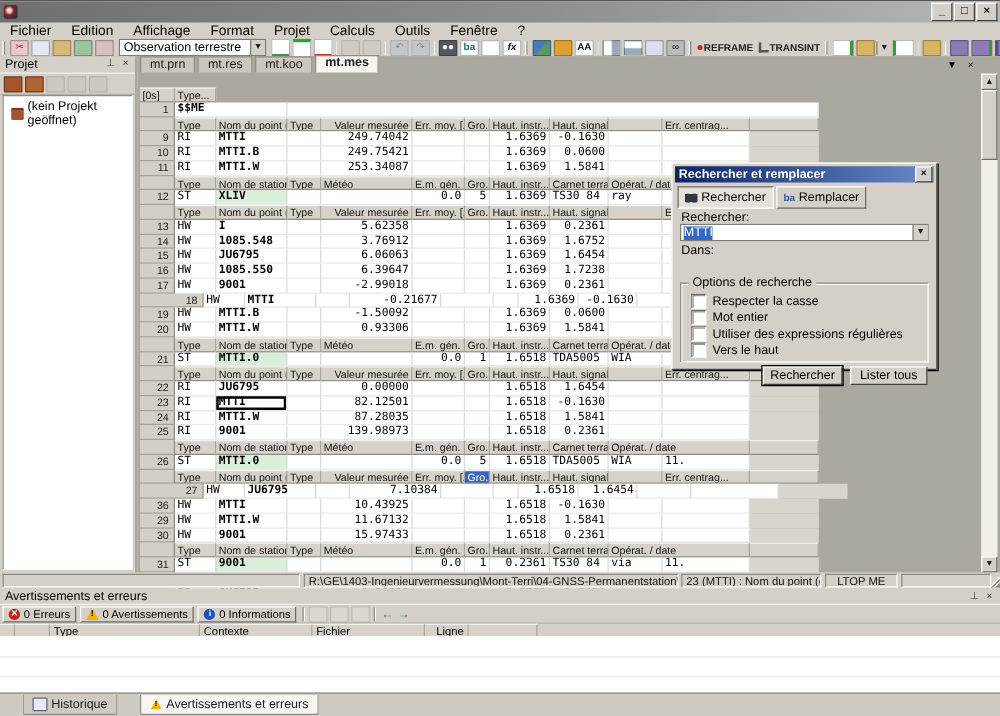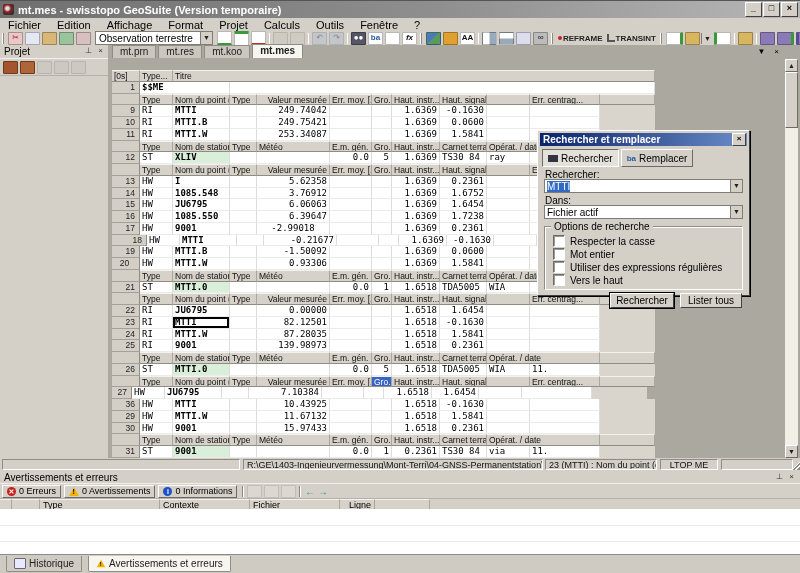--- a/index.html
+++ b/index.html
@@ -76,21 +76,21 @@
   .wcombo .txt{flex:1;padding-left:3px;overflow:hidden;white-space:nowrap}
   .wico{width:13px;height:11px;margin:0 1px;border:1px solid rgba(0,0,0,.25);border-radius:1px;background:#e6e3dc;font-size:8px;line-height:10px;text-align:center}
   .arrowico{color:#2e8a8a;font-size:10px;line-height:11px;width:13px;text-align:center;font-weight:bold}
   .whead{height:12px;display:flex}
   .wh{box-sizing:border-box;background:#d6d2c9;border-right:1px solid #aaa69c;border-bottom:1px solid #8f8c84;border-top:1px solid #f4f2ec;font-size:9px;line-height:11px;padding:0 3px;overflow:hidden;flex:none}
   .wh.r{text-align:right}
   .wbody{position:absolute;left:0;top:38px;width:800px;height:45px;background:#fff;border-top:1px solid #fff}
   .wrow{height:15px;border-bottom:1px solid #ececec;display:flex}
   
   .bottom{position:absolute;left:0;top:553px;width:800px;height:20px;background:#cfcbc2;border-top:1px solid #8f8c84;display:flex;align-items:flex-start;padding-top:1px}
-  .btab{height:15px;display:flex;align-items:center;gap:3px;font-size:10px;padding:0 7px;border:1px solid #8f8c84;border-top:none;background:#cfcbc2;margin-left:6px;color:#222;border-radius:0 0 2px 2px}
+  .btab{height:15px;display:flex;align-items:center;gap:3px;font-size:10px;padding:0 7px;border:1px solid #8f8c84;border-top:none;background:#cfcbc2;margin-left:18px;color:#222;border-radius:0 0 2px 2px}
   .btab.active{background:#f6f5f0}
   .hico{width:10px;height:9px;background:#e8e8ff;border:1px solid #667;border-radius:1px}
   
   .dlg{position:absolute;left:537px;top:129px;width:211px;height:164px;background:#d4d0c8;border:1px solid;border-color:#fff #404040 #404040 #fff;box-shadow:1px 1px 0 #000;font-size:10px}
   .dtitle{position:absolute;left:2px;top:2px;right:2px;height:13px;background:linear-gradient(90deg,#0a246a,#6a8cc8);color:#fff;font-weight:bold;font-size:10px;line-height:13px;padding-left:3px;display:flex;align-items:center}
   .dclose{margin-left:auto;margin-right:1px;width:12px;height:11px;background:#d4d0c8;border:1px solid;border-color:#fff #404040 #404040 #fff;color:#000;font-size:8px;line-height:9px;text-align:center;font-weight:bold}
   .dtabs{position:absolute;left:4px;top:18px;display:flex;gap:2px}
   .dtabbtn{height:16px;display:flex;align-items:center;gap:3px;font-size:10px;padding:0 5px;border:1px solid;border-color:#fff #6e6b64 #6e6b64 #fff;background:#d4d0c8}
   .dtabbtn.active{border-color:#6e6b64 #fff #fff #6e6b64;background:#e4e1da}
   .binoc{width:10px;height:7px;background:radial-gradient(circle at 25% 50%,#334 45%,transparent 50%),radial-gradient(circle at 75% 50%,#334 45%,transparent 50%);flex:none}
@@ -106,21 +106,20 @@
   .dbtn{position:absolute;height:15px;background:#d4d0c8;border:1px solid;border-color:#fff #404040 #404040 #fff;font-size:10px;text-align:center;line-height:14px;box-sizing:border-box}
   .dbtn.def{outline:1px solid #000;font-weight:normal}
 </style>
 </head>
 <body>
 
 <div class="app">
 
   <div class="titlebar">
     <span class="appicon"></span>
-    <span>mt.mes - swisstopo GeoSuite (Version temporaire)</span>
     <span class="tbtns">
       <span class="tbtn">_</span>
       <span class="tbtn">□</span>
       <span class="tbtn">×</span>
     </span>
   </div>
 
   <div class="menubar">
     <span>Fichier</span>
     <span>Edition</span>
@@ -198,38 +197,43 @@
         <span class="mini">×</span>
       </span>
     </div>
     <div class="ptools">
       <span class="pico" style="background:#a5552d;border:1px solid #6e3a1e"></span>
       <span class="pico" style="background:#b06538;border:1px solid #6e3a1e"></span>
       <span class="pico" style="background:#c8c4bc;opacity:.5;border:1px solid #999"></span>
       <span class="pico" style="background:#c8c4bc;opacity:.5;border:1px solid #999"></span>
       <span class="pico" style="background:#c8c4bc;opacity:.5;border:1px solid #999"></span>
     </div>
+    <div class="ptree">
+      <div class="pitem">
+        <span class="brief"></span>
+        <span>(kein Projekt geöffnet)</span>
+      </div>
+    </div>
   </div>
 
   <div class="doc">
     <div class="tabrow">
       <span class="dtab">mt.prn</span>
       <span class="dtab">mt.res</span>
       <span class="dtab">mt.koo</span>
       <span class="dtab active">mt.mes</span>
       <span class="docbtns">
         <span class="mini">▼</span>
         <span class="mini">×</span>
       </span>
     </div>
     <div class="grid" id="grid">
         <div class="grow">
           <div class="cell hc" style="width: 28px;">[0s]</div>
           <div class="cell hc" style="width: 33px;">Type...</div>
-          <div class="cell hc" style="width: 482px;">Titre</div>
         </div>
         <div class="grow">
           <div class="cell nc" style="width: 28px;">1</div>
           <div class="cell dc b" style="width: 90px;">$$ME</div>
           <div class="cell dc" style="width: 425px;"></div>
         </div>
         <div class="grow">
           <div class="cell nc" style="width: 28px;"></div>
           <div class="cell hc" style="width: 33px;">Type</div>
           <div class="cell hc" style="width: 57px;">Nom du point (...</div>
@@ -380,31 +384,31 @@
           <div class="cell dc r" style="width: 47px;">1.7238</div>
           <div class="cell dc" style="width: 43px;"></div>
           <div class="cell dc" style="width: 70px;"></div>
           <div class="cell fillc" style="width: 55px;"></div>
         </div>
         <div class="grow">
           <div class="cell nc" style="width: 28px;">17</div>
           <div class="cell dc" style="width: 33px;">HW</div>
           <div class="cell dc b" style="width: 57px;">9001</div>
           <div class="cell dc" style="width: 27px;"></div>
-          <div class="cell dc r" style="width: 73px; text-align: center;">-2.99018</div>
+          <div class="cell dc r" style="width: 73px;">-2.99018</div>
           <div class="cell dc" style="width: 42px;"></div>
           <div class="cell dc" style="width: 20px;"></div>
           <div class="cell dc r" style="width: 48px;">1.6369</div>
           <div class="cell dc r" style="width: 47px;">0.2361</div>
           <div class="cell dc" style="width: 43px;"></div>
           <div class="cell dc" style="width: 70px;"></div>
           <div class="cell fillc" style="width: 55px;"></div>
         </div>
         <div class="grow">
-          <div class="cell nc" style="width: 35px;">18</div>
+          <div class="cell nc" style="width: 51px;">18</div>
           <div class="cell dc" style="width: 33px;">HW</div>
           <div class="cell dc b" style="width: 57px;">MTTI</div>
           <div class="cell dc" style="width: 27px;"></div>
           <div class="cell dc r" style="width: 73px;">-0.21677</div>
           <div class="cell dc" style="width: 42px;"></div>
           <div class="cell dc" style="width: 20px;"></div>
           <div class="cell dc r" style="width: 48px;">1.6369</div>
           <div class="cell dc r" style="width: 47px;">-0.1630</div>
           <div class="cell dc" style="width: 43px;"></div>
           <div class="cell dc" style="width: 70px;"></div>
@@ -418,21 +422,21 @@
           <div class="cell dc r" style="width: 73px;">-1.50092</div>
           <div class="cell dc" style="width: 42px;"></div>
           <div class="cell dc" style="width: 20px;"></div>
           <div class="cell dc r" style="width: 48px;">1.6369</div>
           <div class="cell dc r" style="width: 47px;">0.0600</div>
           <div class="cell dc" style="width: 43px;"></div>
           <div class="cell dc" style="width: 70px;"></div>
           <div class="cell fillc" style="width: 55px;"></div>
         </div>
         <div class="grow">
-          <div class="cell nc" style="width: 28px; text-align: center;">20</div>
+          <div class="cell nc" style="width: 28px;">20</div>
           <div class="cell dc" style="width: 33px;">HW</div>
           <div class="cell dc b" style="width: 57px;">MTTI.W</div>
           <div class="cell dc" style="width: 27px;"></div>
           <div class="cell dc r" style="width: 73px;">0.93306</div>
           <div class="cell dc" style="width: 42px;"></div>
           <div class="cell dc" style="width: 20px;"></div>
           <div class="cell dc r" style="width: 48px;">1.6369</div>
           <div class="cell dc r" style="width: 47px;">1.5841</div>
           <div class="cell dc" style="width: 43px;"></div>
           <div class="cell dc" style="width: 70px;"></div>
@@ -570,21 +574,21 @@
           <div class="cell hc r" style="width: 73px;">Valeur mesurée</div>
           <div class="cell hc" style="width: 42px;">Err. moy. [...</div>
           <div class="cell hc hsel" style="width: 20px;">Gro...</div>
           <div class="cell hc" style="width: 48px;">Haut. instr...</div>
           <div class="cell hc" style="width: 47px;">Haut. signal...</div>
           <div class="cell hc" style="width: 43px;"></div>
           <div class="cell hc" style="width: 70px;">Err. centrag...</div>
           <div class="cell hc" style="width: 55px;"></div>
         </div>
         <div class="grow">
-          <div class="cell nc" style="width: 20px;">27</div>
+          <div class="cell nc" style="width: 51px;">27</div>
           <div class="cell dc" style="width: 33px;">HW</div>
           <div class="cell dc b" style="width: 57px;">JU6795</div>
           <div class="cell dc" style="width: 27px;"></div>
           <div class="cell dc r" style="width: 73px;">7.10384</div>
           <div class="cell dc" style="width: 42px;"></div>
           <div class="cell dc" style="width: 20px;"></div>
           <div class="cell dc r" style="width: 48px;">1.6518</div>
           <div class="cell dc r" style="width: 47px;">1.6454</div>
           <div class="cell dc" style="width: 43px;"></div>
           <div class="cell dc" style="width: 70px;"></div>
@@ -774,24 +778,20 @@
           <span class="bico">ba</span>
           <span>Remplacer</span>
         </span>
     </div>
     <span class="dlabel" style="top:38px">Rechercher:</span>
     <div class="dcombo" style="top:48px">
       <span class="txt"><span class="selblue">MTTI</span></span>
       <span class="drop" style="height:12px">▼</span>
     </div>
     <span class="dlabel" style="top:64px">Dans:</span>
-    <div class="dcombo" style="top:74px">
-      <span class="txt">Fichier actif</span>
-      <span class="drop" style="height:12px">▼</span>
-    </div>
     <div class="fset" style="top:95px;height:62px">
       <span class="legend">Options de recherche</span>
       <span class="chkrow" style="top:8px">
           <span class="chk"></span>
           <span>Respecter la casse</span>
         </span>
       <span class="chkrow" style="top:21px">
           <span class="chk"></span>
           <span>Mot entier</span>
         </span>

